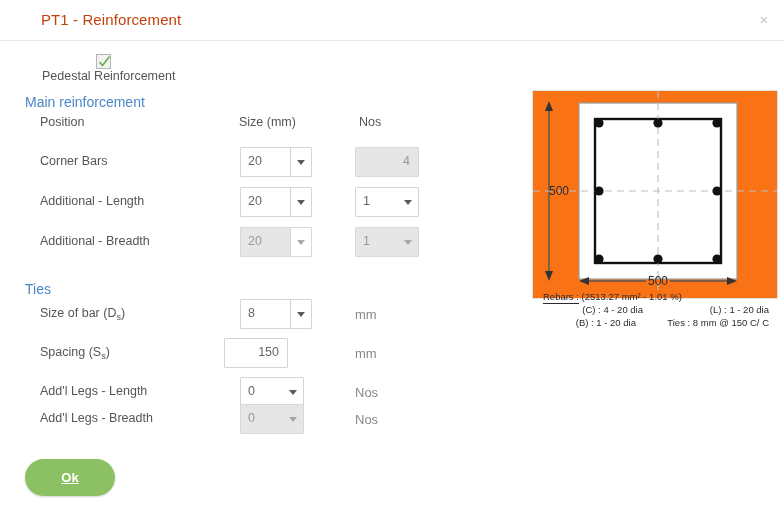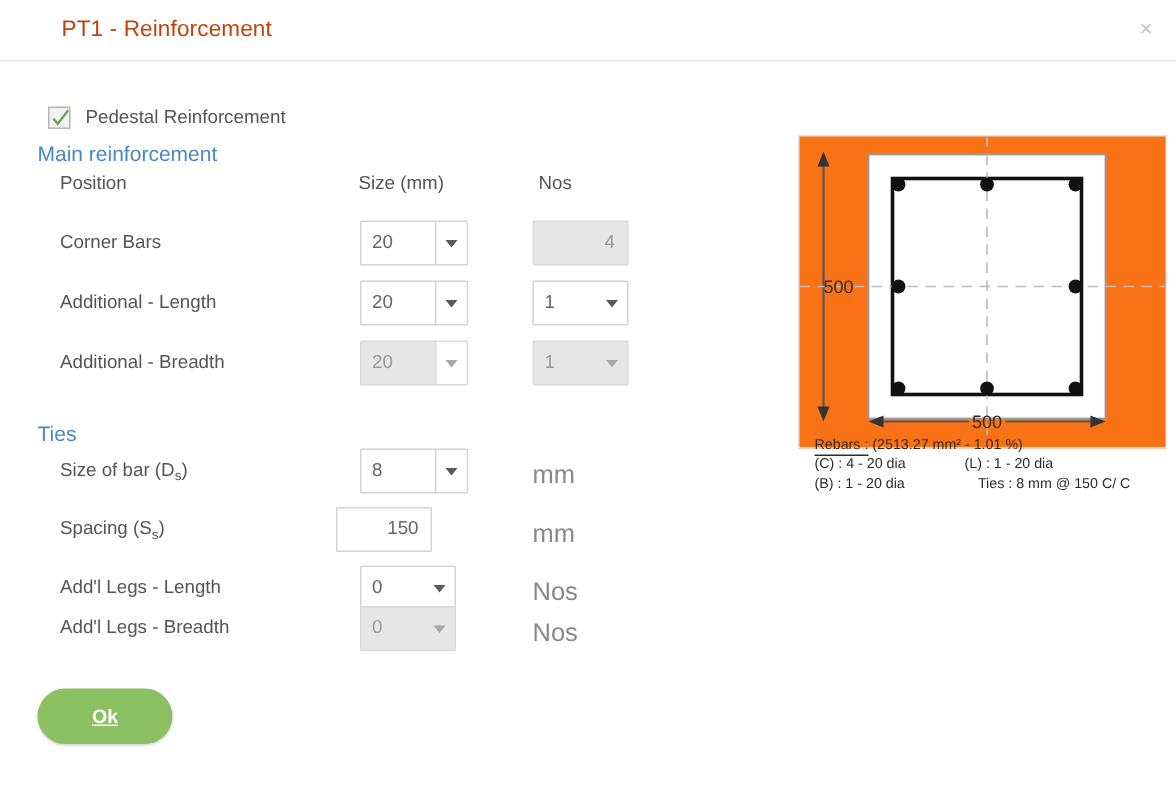--- a/index.html
+++ b/index.html
@@ -56,23 +56,25 @@
     font-size: 15px;
     color: #c6c6c6;
     cursor: pointer;
     user-select: none;
   }
 
   
   .chk-row {
     position: absolute;
     left: 32px;
-    top: 71px;
+    top: 54px;
     height: 18px;
     display: flex;
+    align-items: center;
+    flex-direction: column;
   }
   .chk-box {
     width: 15px;
     height: 15px;
     border: 1px solid #b6b6b6;
     background: #f2f2f2;
     box-sizing: border-box;
     position: relative;
     cursor: pointer;
     flex: 0 0 auto;
@@ -124,21 +126,21 @@
   .row-label sub {
     font-size: 9px;
     vertical-align: baseline;
     position: relative;
     top: 3px;
   }
   .unit {
     position: absolute;
     left: 355px;
     top: 8px;
-    font-size: 17px;
+    font-size: 13px;
     color: #888888;
     white-space: nowrap;
   }
 
   
   .ctl {
     position: absolute;
     box-sizing: border-box;
     height: 30px;
     border: 1px solid #d4d4d4;
@@ -258,21 +260,21 @@
   .annot .line1 { margin-bottom: 2px; }
   .annot .rebars-word {
     border-bottom: 1px solid #2b2b2b;
     padding-bottom: 1px;
   }
   .annot .grid2 {
     display: flex;
   }
   .annot .grid2 .c1 { width: 100px; }
   .annot .grid2 .c2 { width: 126px; }
-  .annot .r { margin-top: 2px; }
+  .annot .r { margin-top: 2px; text-align: right; }
 </style>
 </head>
 <body>
 
 <div class="dialog">
 
   <div class="dlg-header">
     <div class="dlg-title">PT1 - Reinforcement</div>
     <div class="dlg-close">×</div>
   </div>

